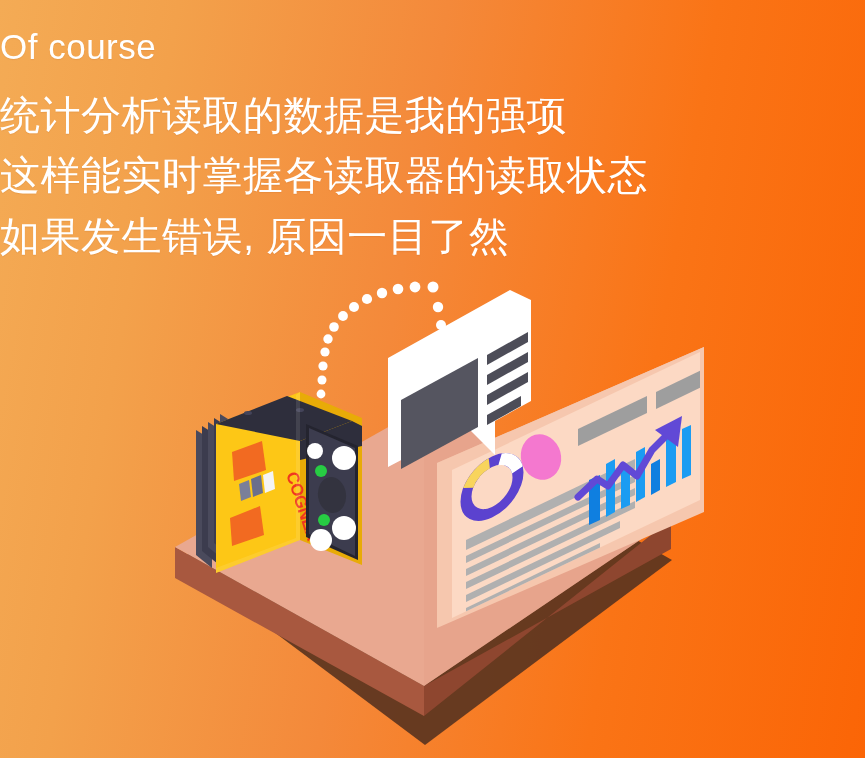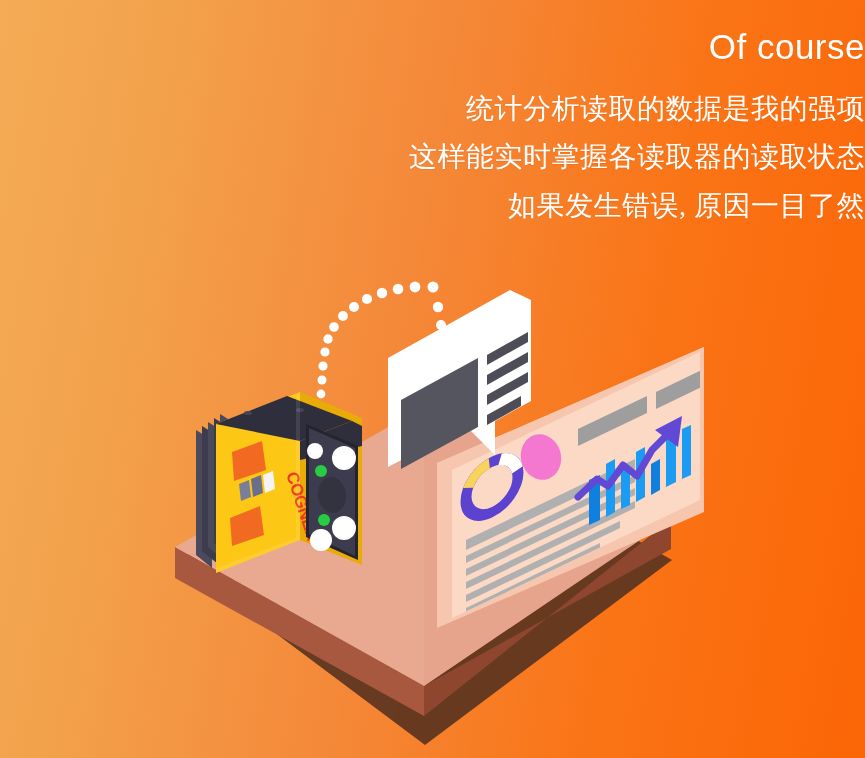--- a/index.html
+++ b/index.html
@@ -9,29 +9,29 @@
     font-family:"Liberation Sans","DejaVu Sans",sans-serif;
   }
   #stage{
     position:relative;width:865px;height:758px;overflow:hidden;
     background:linear-gradient(100deg,#f4ab55 0%,#f3a14b 18%,#f4893a 45%,#fa7416 72%,#fb6506 100%);
   }
 
   
   .copy{
     position:absolute;left:0;top:0;width:865px;
-    text-align:right;color:#ffffff;
+    text-align:left;color:#ffffff;
     text-shadow:0 1px 1px rgba(140,60,0,.10);
   }
   .copy .eng{
     font-size:35px;line-height:1;letter-spacing:.5px;
     font-weight:300;margin-top:29px;
   }
   .copy .cn{
-    font-size:28px;line-height:1;font-weight:400;letter-spacing:.5px;font-family:Liberation Serif, serif;
+    font-size:40px;line-height:1;font-weight:400;letter-spacing:.5px;
   }
   .copy .cn.l1{margin-top:31px;}
   .copy .cn.l2{margin-top:20px;}
   .copy .cn.l3{margin-top:21px;}
 
   
   #art{position:absolute;left:0;top:0;width:865px;height:758px;}
 </style>
 </head>
 <body>

